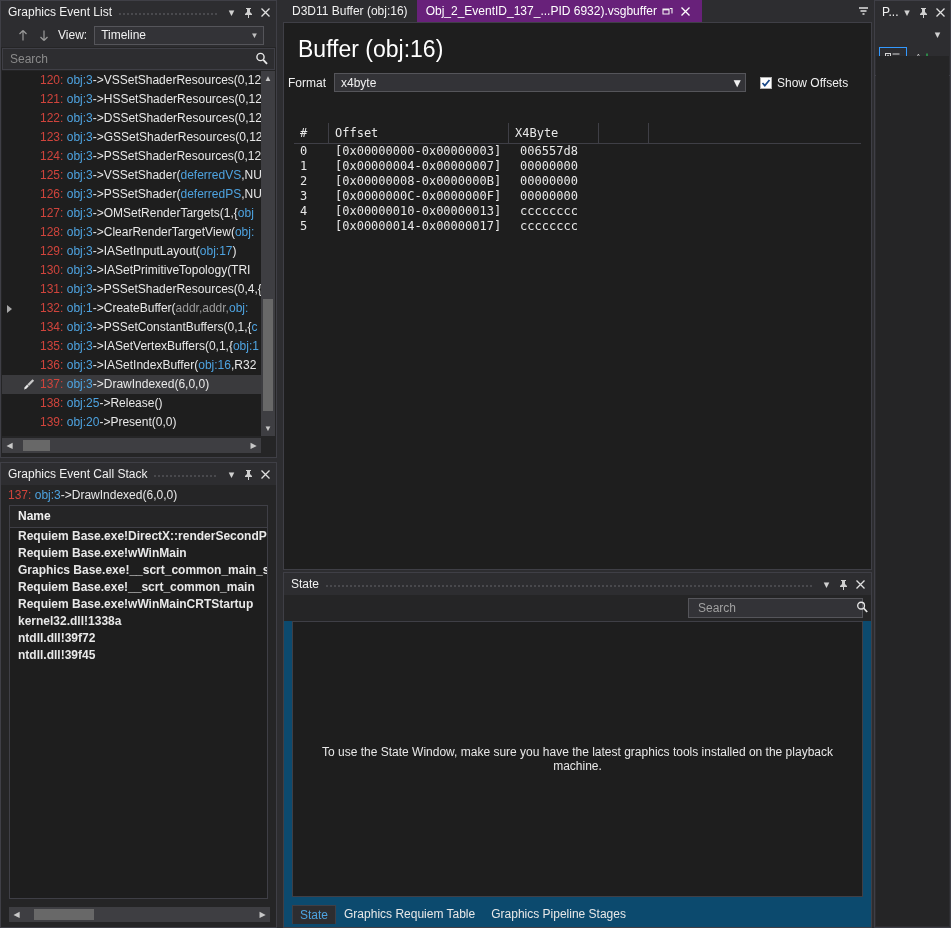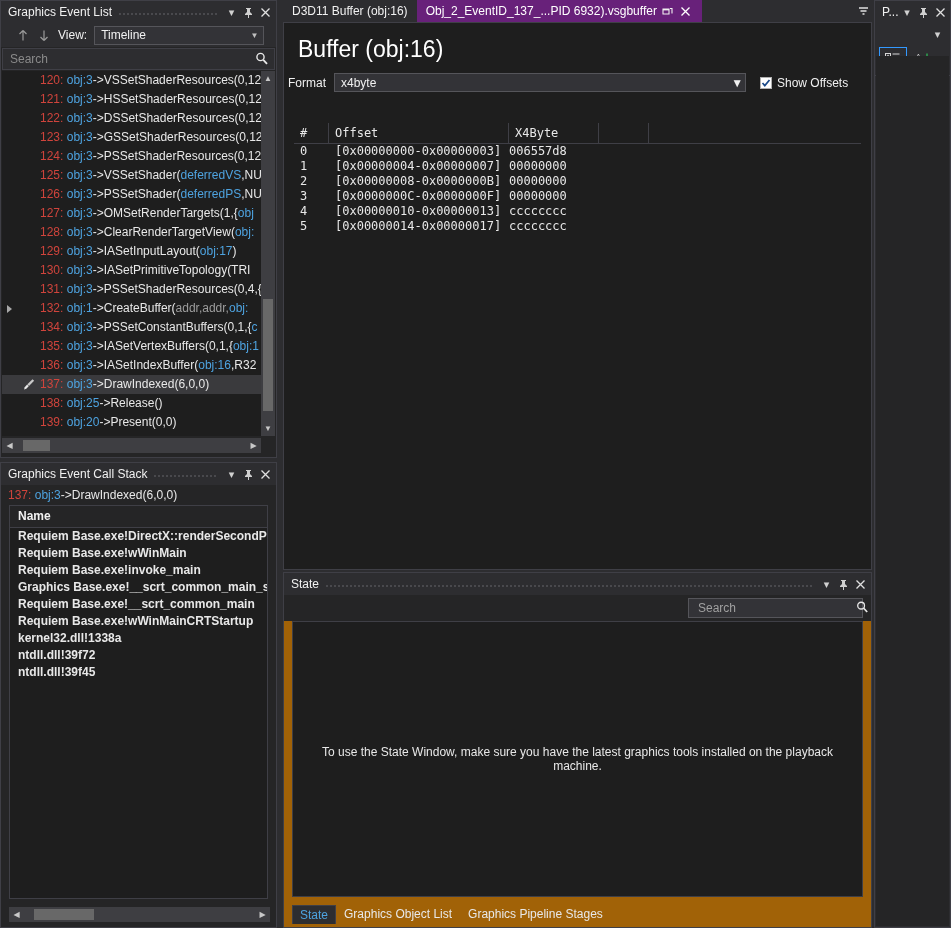--- a/index.html
+++ b/index.html
@@ -104,24 +104,24 @@
   .buf-grid{position:absolute;left:10px;top:100px;right:10px;bottom:8px;overflow:hidden;
     font-family:"DejaVu Sans Mono", monospace;font-size:12px;}
   .bg-head{display:flex;height:20px;align-items:center;border-bottom:1px solid #3f3f46;color:#e8e8e8;}
   .bg-head div{border-right:1px solid #3f3f46;height:20px;line-height:20px;padding-left:6px;box-sizing:border-box;}
   .bg-row{display:flex;height:15px;align-items:center;color:#e8e8e8;}
   .bg-row div{height:15px;line-height:15px;padding-left:6px;box-sizing:border-box;}
   .col-n{width:35px;}
   .col-off{width:180px;}
   .col-val{width:90px;}
   .col-pad{width:50px;}
-  .bg-row .col-val{text-align:left;padding-right:10px;padding-left:0;}
-
-  
-  #state{left:283px;top:572px;width:589px;height:356px;background:#a16207;border:1px solid #3f3f46;}
+  .bg-row .col-val{text-align:center;padding-right:10px;padding-left:0;}
+
+  
+  #state{left:283px;top:572px;width:589px;height:356px;background:#0c4a6e;border:1px solid #3f3f46;}
   .state-search-row{height:26px;display:flex;align-items:center;justify-content:flex-end;padding-right:8px;background:#252526;}
   .state-search{width:175px;height:20px;background:#333337;border:1px solid #55555a;display:flex;align-items:center;padding:0 3px 0 7px;box-sizing:border-box;}
   .state-search input{flex:1;background:transparent;border:0;outline:0;color:#e6e6e6;font-family:"Liberation Sans",sans-serif;font-size:12px;}
   .state-search input::placeholder{color:#a0a0a0;}
   .state-body{position:absolute;left:8px;top:48px;right:8px;bottom:30px;background:#1e1e1e;border:1px solid #3f3f46;box-sizing:border-box;display:flex;align-items:center;justify-content:center;}
   .state-msg{color:#e8e8e8;font-size:12px;text-align:center;padding:0 20px;}
   .state-tabs{position:absolute;left:8px;bottom:3px;display:flex;align-items:center;gap:0;}
   .stab{font-size:12px;padding:3px 8px;color:#e8e8e8;}
   .stab.active{color:#4ea3e0;background:#2d2d30;border:1px solid #3f3f46;border-bottom:none;padding:2px 7px;}
 
@@ -324,21 +324,20 @@
     <div class="cs-current">
       <span class="c-id">137:</span>
       <span class="c-obj">obj:3</span><span class="c-plain">-&gt;</span><span class="c-plain">DrawIndexed(6,0,0)</span>
     </div>
 
     <div class="cs-grid">
       <div class="cs-hdr">Name</div>
       <div id="csrows">
           <div class="cs-row">Requiem Base.exe!DirectX::renderSecondPass</div>
           <div class="cs-row">Requiem Base.exe!wWinMain</div>
-          <div class="cs-row">Requiem Base.exe!invoke_main</div>
           <div class="cs-row">Graphics Base.exe!__scrt_common_main_seh</div>
           <div class="cs-row">Requiem Base.exe!__scrt_common_main</div>
           <div class="cs-row">Requiem Base.exe!wWinMainCRTStartup</div>
           <div class="cs-row">kernel32.dll!1338a</div>
           <div class="cs-row">ntdll.dll!39f72</div>
           <div class="cs-row">ntdll.dll!39f45</div>
         </div>
     </div>
 
     <div class="hsb" style="position:absolute;left:8px;bottom:5px;width:261px;">
@@ -472,21 +471,21 @@
         </span>
       </span>
     </div>
 
     <div class="state-body">
       <div class="state-msg">To use the State Window, make sure you have the latest graphics tools installed on the playback machine.</div>
     </div>
 
     <div class="state-tabs">
       <span class="stab active">State</span>
-      <span class="stab">Graphics Object List</span>
+      <span class="stab">Graphics Requiem Table</span>
       <span class="stab">Graphics Pipeline Stages</span>
     </div>
   </div>
 
   <div class="panel" id="props">
     <div class="pnl-caption">
       <span class="cap-title">P...</span>
       <span class="cap-btn">▾</span>
       <span class="cap-btn">
         <svg width="11" height="11" viewBox="0 0 11 11">

